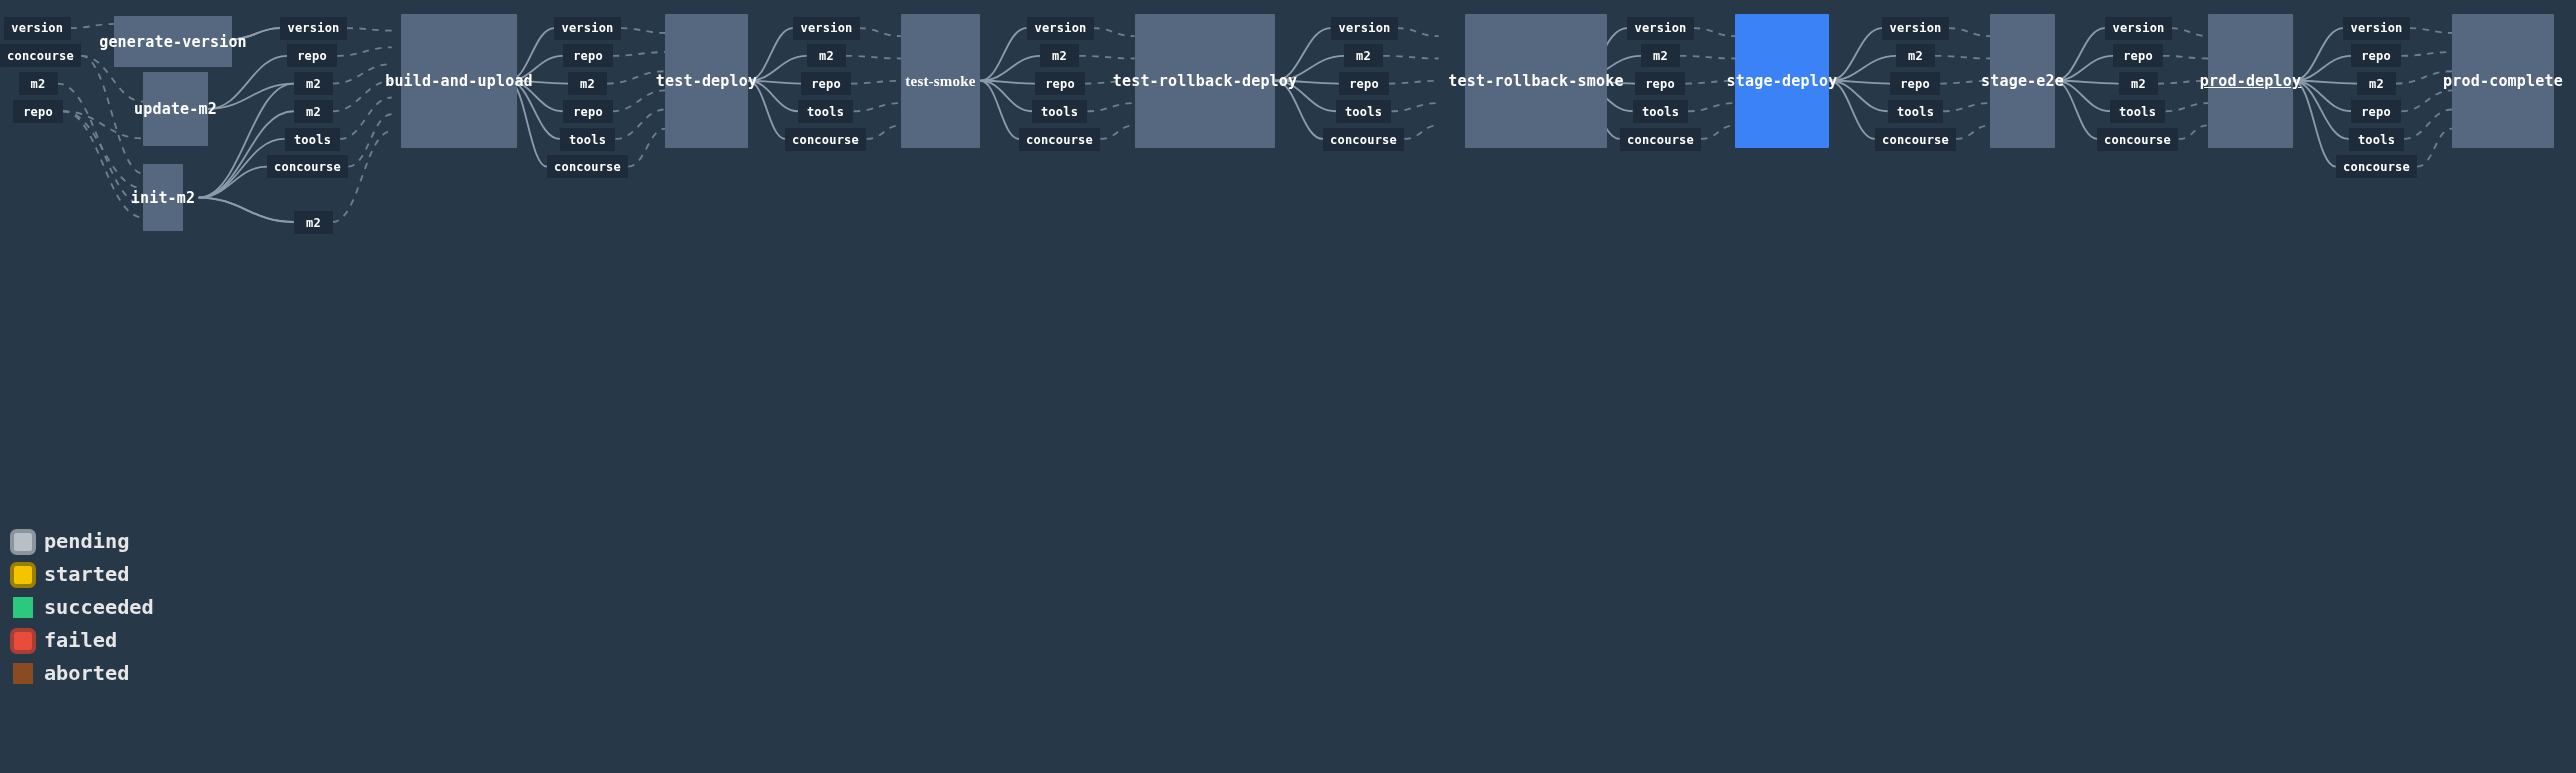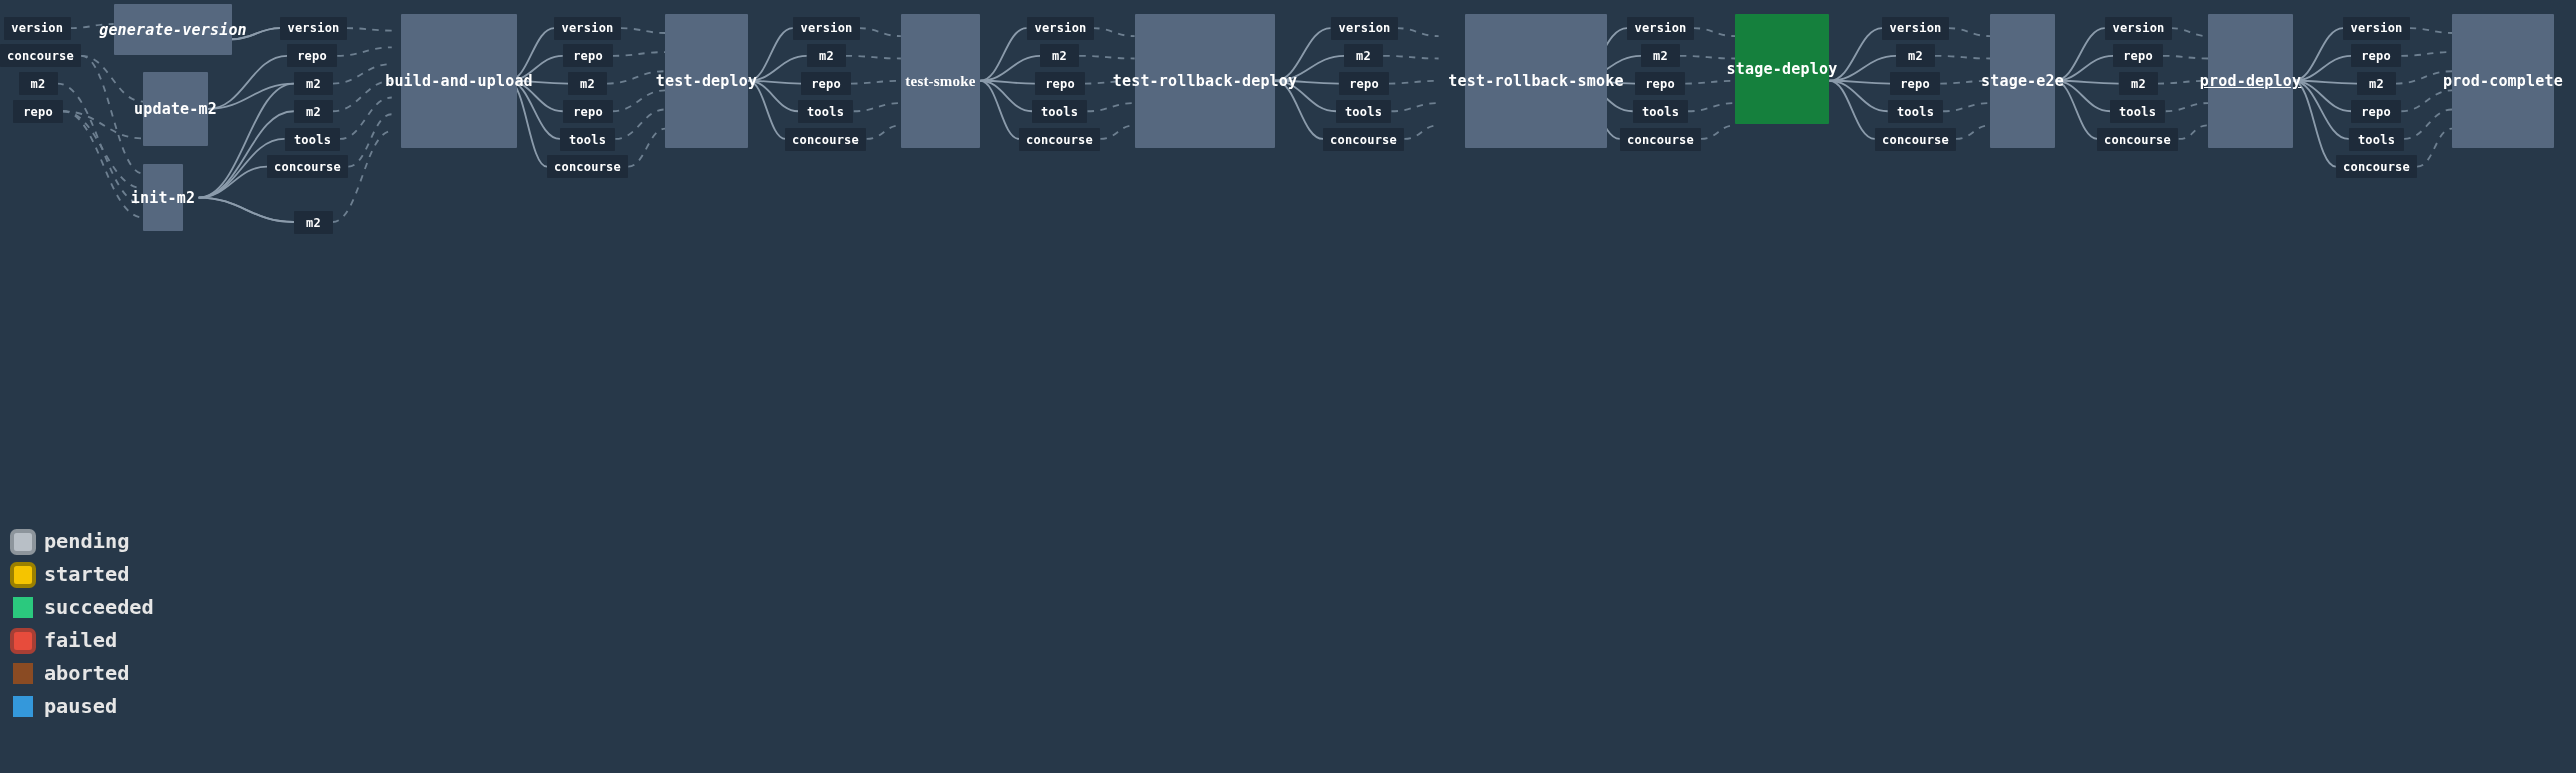--- a/index.html
+++ b/index.html
@@ -185,21 +185,21 @@
       <path d="M68,120.5 C107.15,120.5 115.85,204 155,204" fill="none" stroke="#6d7f90" stroke-width="2" stroke-dasharray="7,7"></path>
       <path d="M251,42.5 C274.4,42.5 279.6,30.5 303,30.5" fill="none" stroke="#8b9bab" stroke-width="2"></path>
       <path d="M225,118 C266.85,118 276.15,90.5 318,90.5" fill="none" stroke="#8b9bab" stroke-width="2"></path>
       <path d="M215,214 C261.35,214 271.65,240.5 318,240.5" fill="none" stroke="#8b9bab" stroke-width="2"></path>
     </svg>
   <div id="nodes">
       <div class="node resource" style="left: 3.7px; top: 16.6px; width: 67px; height: 23px; background: rgb(30, 43, 58);">version</div>
       <div class="node resource" style="left: 0px; top: 44px; width: 81px; height: 23px; background: rgb(30, 43, 58);">concourse</div>
       <div class="node resource" style="left: 18.5px; top: 72px; width: 39px; height: 23px; background: rgb(30, 43, 58);">m2</div>
       <div class="node resource" style="left: 13px; top: 100px; width: 50px; height: 23px; background: rgb(30, 43, 58);">repo</div>
-      <div class="node job pending" style="left: 114px; top: 4px; width: 118px; height: 51px; background: rgb(86, 104, 127); font-style: italic;">generate-version</div>
+      <div class="node job pending" style="left: 114px; top: 16px; width: 118px; height: 51px; background: rgb(86, 104, 127);">generate-version</div>
       <div class="node job pending" style="left: 143px; top: 72px; width: 65px; height: 74px; background: rgb(86, 104, 127);">update-m2</div>
       <div class="node job pending" style="left: 143px; top: 164px; width: 40px; height: 67px; background: rgb(86, 104, 127);">init-m2</div>
       <div class="node resource" style="left: 280px; top: 16.6px; width: 67px; height: 23px; background: rgb(30, 43, 58);">version</div>
       <div class="node resource" style="left: 287px; top: 44px; width: 50px; height: 23px; background: rgb(30, 43, 58);">repo</div>
       <div class="node resource" style="left: 294px; top: 72px; width: 39px; height: 23px; background: rgb(30, 43, 58);">m2</div>
       <div class="node resource" style="left: 294px; top: 100px; width: 39px; height: 23px; background: rgb(30, 43, 58);">m2</div>
       <div class="node resource" style="left: 285px; top: 128px; width: 55px; height: 23px; background: rgb(30, 43, 58);">tools</div>
       <div class="node resource" style="left: 267px; top: 155px; width: 81px; height: 23px; background: rgb(30, 43, 58);">concourse</div>
       <div class="node resource" style="left: 294px; top: 211px; width: 39px; height: 23px; background: rgb(30, 43, 58);">m2</div>
       <div class="node job pending" style="left: 372px; top: 14px; width: 116px; height: 134px; background: rgb(86, 104, 127); margin-left: 29px;">build-and-upload</div>
@@ -226,21 +226,21 @@
       <div class="node resource" style="left: 1344px; top: 44px; width: 39px; height: 23px; background: rgb(30, 43, 58);">m2</div>
       <div class="node resource" style="left: 1339px; top: 72px; width: 50px; height: 23px; background: rgb(30, 43, 58);">repo</div>
       <div class="node resource" style="left: 1336px; top: 100px; width: 55px; height: 23px; background: rgb(30, 43, 58);">tools</div>
       <div class="node resource" style="left: 1323px; top: 128px; width: 81px; height: 23px; background: rgb(30, 43, 58);">concourse</div>
       <div class="node job pending" style="left: 1439px; top: 14px; width: 142px; height: 134px; background: rgb(86, 104, 127); margin-left: 26px;">test-rollback-smoke</div>
       <div class="node resource" style="left: 1627px; top: 16.6px; width: 67px; height: 23px; background: rgb(30, 43, 58);">version</div>
       <div class="node resource" style="left: 1641px; top: 44px; width: 39px; height: 23px; background: rgb(30, 43, 58);">m2</div>
       <div class="node resource" style="left: 1635px; top: 72px; width: 50px; height: 23px; background: rgb(30, 43, 58);">repo</div>
       <div class="node resource" style="left: 1633px; top: 100px; width: 55px; height: 23px; background: rgb(30, 43, 58);">tools</div>
       <div class="node resource" style="left: 1620px; top: 128px; width: 81px; height: 23px; background: rgb(30, 43, 58);">concourse</div>
-      <div class="node job pending" style="left: 1735px; top: 14px; width: 94px; height: 110px; background: #15803d;">stage-deploy</div>
+      <div class="node job pending" style="left: 1735px; top: 14px; width: 94px; height: 134px; background: #3b82f6;">stage-deploy</div>
       <div class="node resource" style="left: 1882px; top: 16.6px; width: 67px; height: 23px; background: rgb(30, 43, 58);">version</div>
       <div class="node resource" style="left: 1896px; top: 44px; width: 39px; height: 23px; background: rgb(30, 43, 58);">m2</div>
       <div class="node resource" style="left: 1890px; top: 72px; width: 50px; height: 23px; background: rgb(30, 43, 58);">repo</div>
       <div class="node resource" style="left: 1888px; top: 100px; width: 55px; height: 23px; background: rgb(30, 43, 58);">tools</div>
       <div class="node resource" style="left: 1875px; top: 128px; width: 81px; height: 23px; background: rgb(30, 43, 58);">concourse</div>
       <div class="node job pending" style="left: 1990px; top: 14px; width: 65px; height: 134px; background: rgb(86, 104, 127);">stage-e2e</div>
       <div class="node resource" style="left: 2105px; top: 16.6px; width: 67px; height: 23px; background: rgb(30, 43, 58);">version</div>
       <div class="node resource" style="left: 2113px; top: 44px; width: 50px; height: 23px; background: rgb(30, 43, 58);">repo</div>
       <div class="node resource" style="left: 2119px; top: 72px; width: 39px; height: 23px; background: rgb(30, 43, 58);">m2</div>
       <div class="node resource" style="left: 2110px; top: 100px; width: 55px; height: 23px; background: rgb(30, 43, 58);">tools</div>
@@ -280,20 +280,14 @@
         <span class="swatch ringed" style="background: rgb(231, 76, 60); border-color: rgb(167, 63, 53);"></span>
       </span>
       <span class="legend-label">failed</span>
     </div>
     <div class="legend-row">
       <span class="swatch-wrap">
         <span class="swatch plain" style="background: rgb(138, 75, 35);"></span>
       </span>
       <span class="legend-label">aborted</span>
     </div>
-    <div class="legend-row">
-      <span class="swatch-wrap">
-        <span class="swatch plain" style="background: rgb(52, 152, 219);"></span>
-      </span>
-      <span class="legend-label">paused</span>
-    </div>
   </div>
 
 
 </body></html>

